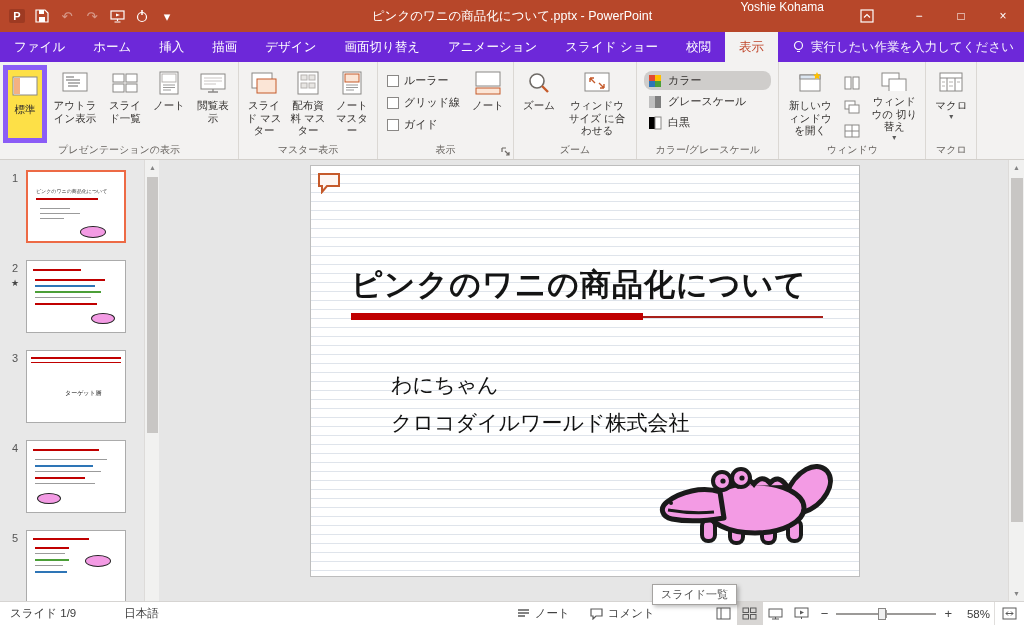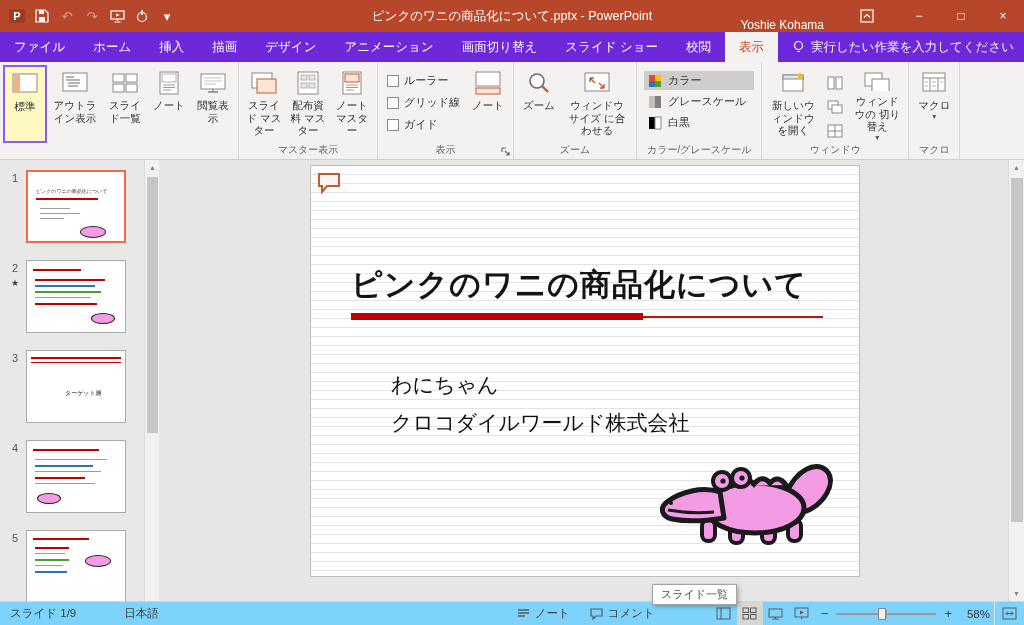--- a/index.html
+++ b/index.html
@@ -7,46 +7,46 @@
   body{font-family:"Liberation Sans","DejaVu Sans",sans-serif;background:#E6E6E6;overflow:hidden;color:#262626;}
   .app{position:relative;width:1024px;height:625px;background:#E6E6E6;}
 
   
   .titlebar{position:absolute;left:0;top:0;width:100%;height:32px;background:#B7472A;display:flex;align-items:center;color:#fff;z-index:30;}
   .qat{display:flex;align-items:center;gap:3px;padding-left:6px;}
   .qbtn{width:22px;height:22px;display:flex;align-items:center;justify-content:center;font-size:13px;color:#fff;}
   .qbtn.dim{opacity:.45;}
   .appicon{width:22px;height:22px;display:flex;align-items:center;justify-content:center;}
   .win-title{position:absolute;left:50%;transform:translateX(-50%);font-size:12.5px;white-space:nowrap;}
-  .tb-right{margin-left:auto;display:flex;align-items:flex-end;height:100%;}
+  .tb-right{margin-left:auto;display:flex;align-items:flex-start;height:100%;}
   .user-name{font-size:12px;margin-right:26px;}
   .winbtn{width:42px;height:100%;display:flex;align-items:center;justify-content:center;font-size:12px;}
   .ribbonopt{width:34px;height:100%;display:flex;align-items:center;justify-content:center;margin-right:14px;}
 
   
   .tabrow{position:absolute;left:0;top:32px;width:100%;height:30px;background:#6d28d9;display:flex;align-items:stretch;color:#fff;z-index:29;}
   .tab{padding:0 14px;display:flex;align-items:center;font-size:12.5px;cursor:default;white-space:nowrap;}
   .tab.selected{background:#F3F2F1;color:#C0452A;}
   .tellme{display:flex;align-items:center;gap:6px;padding:0 14px;font-size:12.5px;opacity:.95;white-space:nowrap;}
 
   
   .ribbon{position:absolute;left:0;top:62px;width:100%;height:98px;background:#F3F2F1;border-bottom:1px solid #D2CFCB;display:flex;align-items:stretch;z-index:28;}
   .rgroup{position:relative;display:flex;align-items:flex-start;padding:3px 3px 16px 3px;border-right:1px solid #DBD8D4;height:100%;}
   .rgroup-label{position:absolute;bottom:2px;left:0;right:0;text-align:center;font-size:10px;color:#696561;white-space:nowrap;}
   .bigbtn{display:flex;flex-direction:column;align-items:center;justify-content:flex-start;width:56px;padding:5px 2px 0 2px;height:78px;border:1px solid transparent;}
   .bigbtn.narrow{width:44px;}
   .bigbtn.wide{width:72px;}
   .bigbtn .blabel{font-size:10.5px;line-height:1.2;text-align:center;color:#33302E;margin-top:4px;}
   .bigbtn .arrow{font-size:8px;color:#5A5A5A;line-height:1;margin-top:1px;}
-  .bigbtn.selected{background:#fef9c3;border:2px solid #8b5cf6;}
+  .bigbtn.selected{background:#fde047;border:5px solid #8b5cf6;}
   .chkcol{display:flex;flex-direction:column;gap:7px;padding:8px 6px 0 6px;}
   .chkrow{display:flex;align-items:center;gap:5px;font-size:11px;color:#33302E;white-space:nowrap;}
   .chkbox{width:12px;height:12px;border:1px solid #8A8886;background:#fff;display:inline-block;}
   .stackcol{display:flex;flex-direction:column;gap:2px;padding:6px 4px 0 4px;}
-  .stackrow{display:flex;align-items:center;gap:6px;font-size:11px;padding:2px 8px 2px 4px;white-space:nowrap;color:#33302E;}
+  .stackrow{display:flex;align-items:center;gap:6px;font-size:11px;padding:2px 25px 2px 4px;white-space:nowrap;color:#33302E;border-radius:8px;}
   .stackrow.selected{background:#CFCDCB;}
   .smallcol{display:flex;flex-direction:column;gap:4px;padding:8px 2px 0 2px;}
   .smallbtn{width:24px;height:20px;display:flex;align-items:center;justify-content:center;}
   .launcher{position:absolute;right:2px;bottom:2px;width:12px;height:12px;display:flex;align-items:center;justify-content:center;}
 
   
   .workspace{position:absolute;left:0;top:160px;width:100%;height:441px;}
   .thumb-panel{position:absolute;left:0;top:0;width:144px;height:100%;background:#E8E8E8;overflow:hidden;padding-top:10px;}
   .thumb-item{display:flex;margin:0 0 17px 4px;}
   .thumb-num{width:22px;font-size:11px;color:#555;text-align:center;padding-top:2px;}
@@ -76,21 +76,21 @@
          background-image:repeating-linear-gradient(to bottom,#ffffff 0px,#ffffff 8px,#dfe4eb 8px,#dfe4eb 9px);background-color:#fff;}
   .comment-marker{position:absolute;left:6px;top:6px;}
   .slide-title{position:absolute;left:40px;top:98px;width:490px;font-size:31px;font-weight:600;letter-spacing:1px;color:#141414;white-space:nowrap;}
   .title-rule{position:absolute;left:40px;top:147px;width:472px;height:8px;}
   .title-rule .thin{position:absolute;left:0;top:3px;width:100%;height:2px;background:#A8201A;}
   .title-rule .thick{position:absolute;left:0;top:0;width:292px;height:7px;background:#C00000;}
   .slide-body{position:absolute;left:80px;top:200px;font-size:21px;line-height:38px;color:#111;}
   .croc{position:absolute;left:345px;top:284px;width:185px;height:95px;}
 
   
-  .statusbar{position:absolute;left:0;bottom:0;width:100%;height:24px;background:#7dd3fc;border-top:1px solid #D6D4D2;display:flex;align-items:center;font-size:11.5px;color:#3B3B3B;z-index:31;}
+  .statusbar{position:absolute;left:0;bottom:0;width:100%;height:24px;background:#ffffff;border-top:1px solid #D6D4D2;display:flex;align-items:center;font-size:11.5px;color:#3B3B3B;z-index:31;}
   .sb-item{padding:0 10px;display:flex;align-items:center;gap:5px;height:100%;}
   .sb-lang{margin-left:28px;}
   .sb-right{margin-left:auto;display:flex;align-items:center;height:100%;}
   .viewbtn{width:26px;height:100%;display:flex;align-items:center;justify-content:center;}
   .viewbtn.hover{background:#D8D6D4;}
   .zoomctl{display:flex;align-items:center;gap:8px;padding:0 6px;}
   .zslider{position:relative;width:100px;height:14px;}
   .zslider .track{position:absolute;left:0;right:0;top:6px;height:2px;background:#9C9A98;}
   .zslider .tick{position:absolute;left:50%;top:3px;width:1px;height:8px;background:#9C9A98;}
   .zslider .zthumb{position:absolute;left:42%;top:1px;width:8px;height:12px;background:#F0F0F0;border:1px solid #8A8886;}
@@ -151,22 +151,22 @@
       <span class="winbtn">×</span>
     </div>
   </div>
 
   <div class="tabrow">
     <span class="tab">ファイル</span>
     <span class="tab">ホーム</span>
     <span class="tab">挿入</span>
     <span class="tab">描画</span>
     <span class="tab">デザイン</span>
+    <span class="tab">画面切り替え</span>
     <span class="tab">アニメーション</span>
-    <span class="tab">画面切り替え</span>
     <span class="tab">スライド ショー</span>
     <span class="tab">校閲</span>
     <span class="tab selected">表示</span>
     <span class="tellme">
       <svg width="13" height="14">
           <circle cx="6.5" cy="5.5" r="4" fill="none" stroke="#fff" stroke-width="1.2"></circle>
           <path d="M5,9.5 h3 M5,11.5 h3" stroke="#fff" stroke-width="1.2"></path>
         </svg>
       <span>実行したい作業を入力してください</span>
     </span>
@@ -208,20 +208,21 @@
         <span class="blabel">ノート</span>
       </div>
       <div class="bigbtn narrow">
         <svg width="26" height="24">
             <rect x="1" y="3" width="24" height="15" fill="#fff" stroke="#8A8886"></rect>
             <path d="M13,18 v3 M8,21 h10" stroke="#8A8886" stroke-width="1.3"></path>
             <path d="M4,7 h18 M4,10 h18 M4,13 h12" stroke="#C9C6C3" stroke-width="1.2"></path>
           </svg>
         <span class="blabel">閲覧表示</span>
       </div>
+      <span class="rgroup-label">プレゼンテーションの表示</span>
     </div>
 
     <div class="rgroup">
       <div class="bigbtn narrow">
         <svg width="26" height="24">
             <rect x="1" y="2" width="20" height="15" fill="#fff" stroke="#8A8886"></rect>
             <rect x="6" y="8" width="19" height="14" fill="#FBE5D6" stroke="#C55A2B"></rect>
           </svg>
         <span class="blabel">スライド マスター</span>
       </div>

